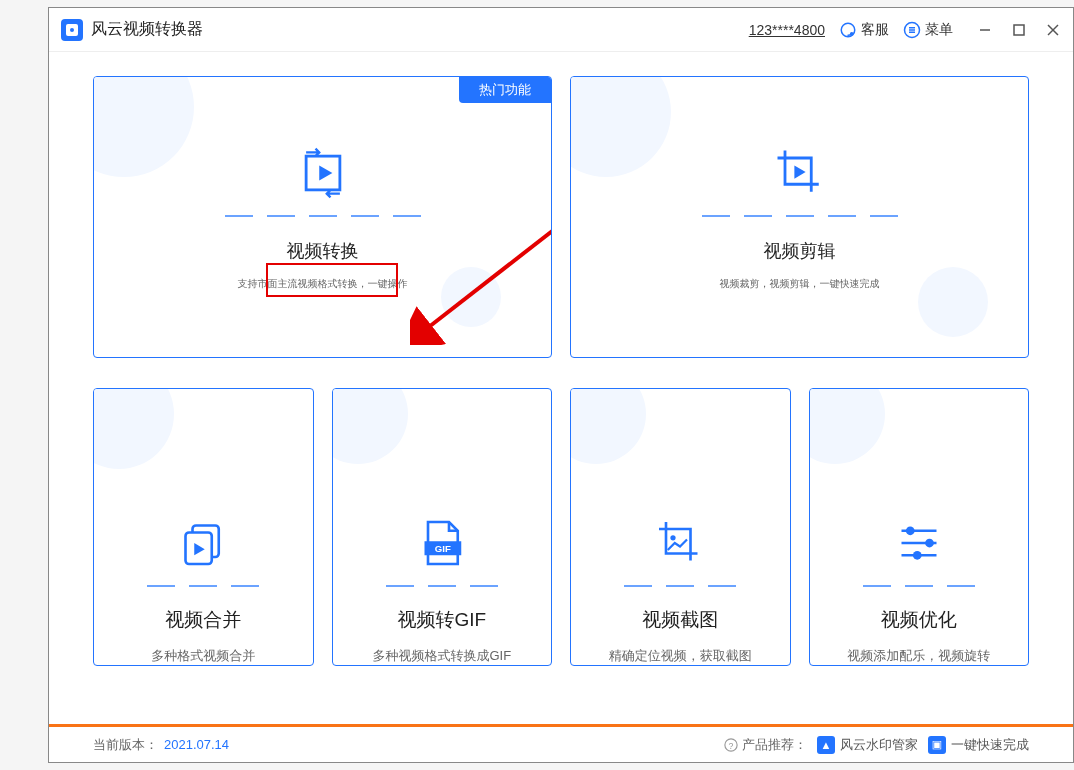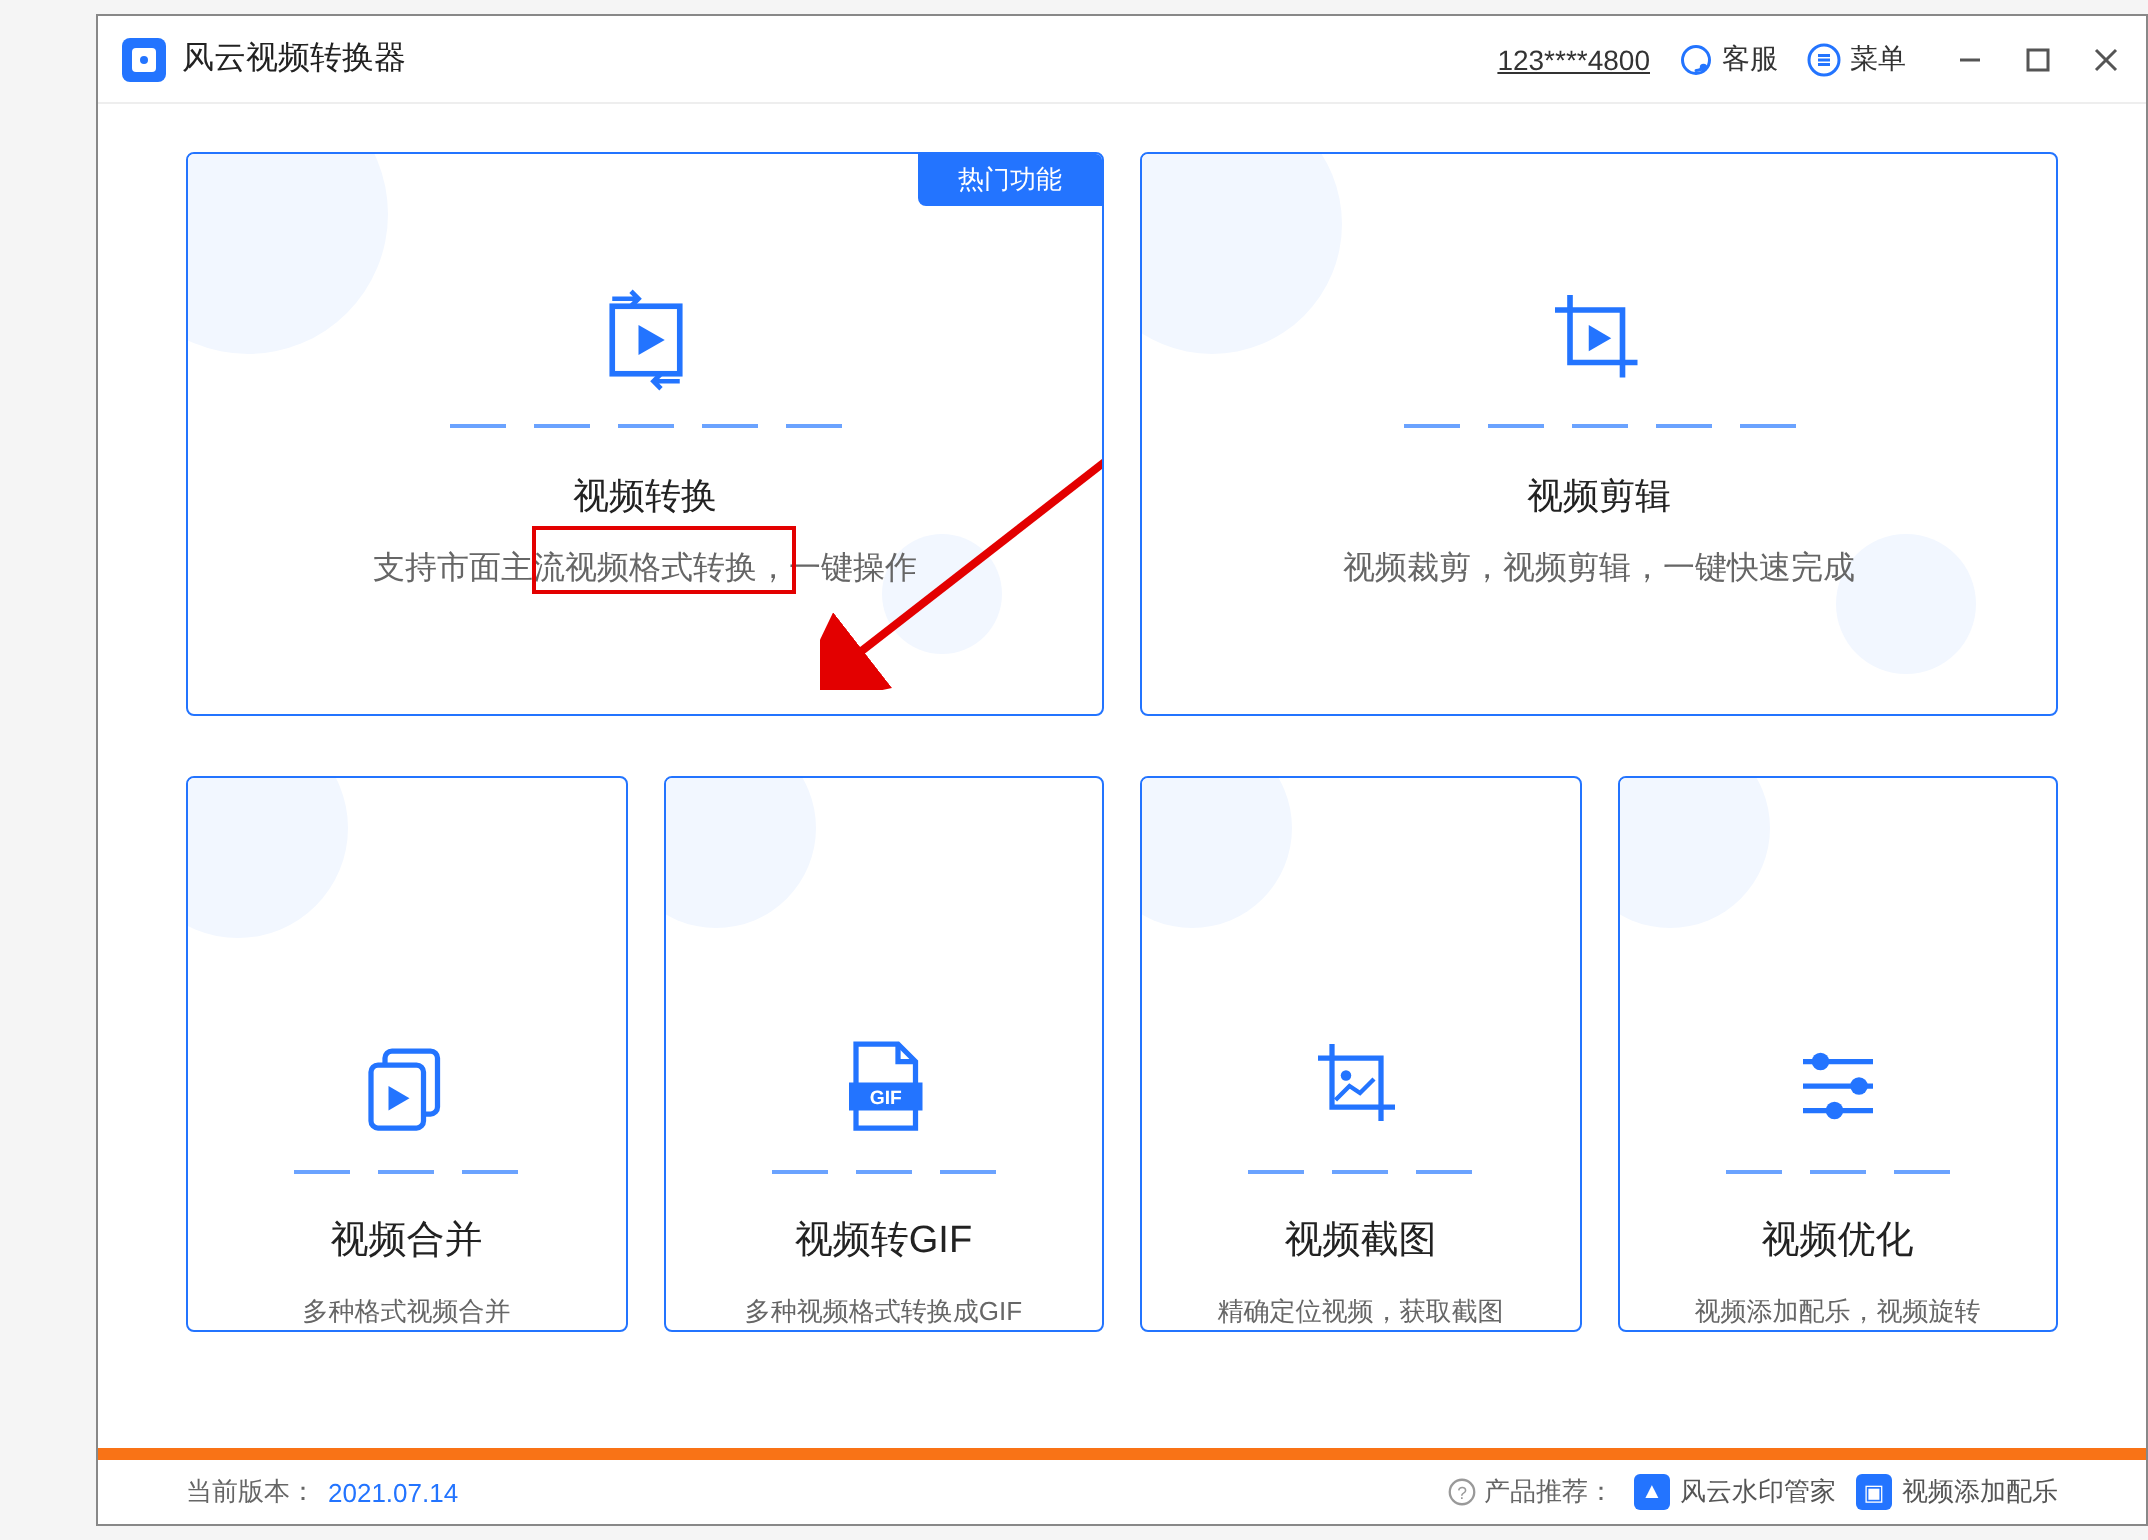--- a/index.html
+++ b/index.html
@@ -112,21 +112,21 @@
   z-index: 1;
 }
 .dash { width: 28px; height: 2px; background: #6ba3ff; }
 .card-title {
   font-size: 18px;
   color: #222;
   margin-bottom: 14px;
   z-index: 1;
 }
 .card-desc {
-  font-size: 16px;
+  font-size: 10px;
   color: #666;
   z-index: 1;
 }
 .highlight-box {
   position: absolute;
   border: 2.5px solid #e30000;
   width: 132px;
   height: 34px;
   top: 186px;
   left: 172px;
@@ -153,21 +153,21 @@
   cursor: pointer;
   position: relative;
   overflow: hidden;
 }
 .small-card .card-icon { width: 56px; height: 56px; margin-bottom: 14px; }
 .small-card .dashes { margin-bottom: 20px; }
 .small-card .card-title { font-size: 19px; margin-bottom: 14px; }
 .small-card .card-desc { font-size: 13px; }
 .footer {
   height: 38px;
-  border-top: 6px solid #f97316;
+  border-top: 3px solid #f97316;
   display: flex;
   align-items: center;
   padding: 0 44px;
   font-size: 13px;
   color: #666;
 }
 .ver-label { color: #666; }
 .ver-val { color: #2374ff; margin-left: 6px; }
 .rec-label { color: #666; display: flex; align-items: center; }
 .rec-icon { width: 14px; height: 14px; margin-right: 4px; }
@@ -391,17 +391,17 @@
           <text x="8" y="12" font-size="10" fill="#999" text-anchor="middle">?</text>
         </svg>
       <span>产品推荐：</span>
     </div>
     <div class="rec-item">
       <div class="rec-badge">▲</div>
       <span>风云水印管家</span>
     </div>
     <div class="rec-item">
       <div class="rec-badge">▣</div>
-      <span>视频添加配乐</span>
+      <span>一键快速完成</span>
     </div>
   </div>
 
 </div>
 
 </body></html>

